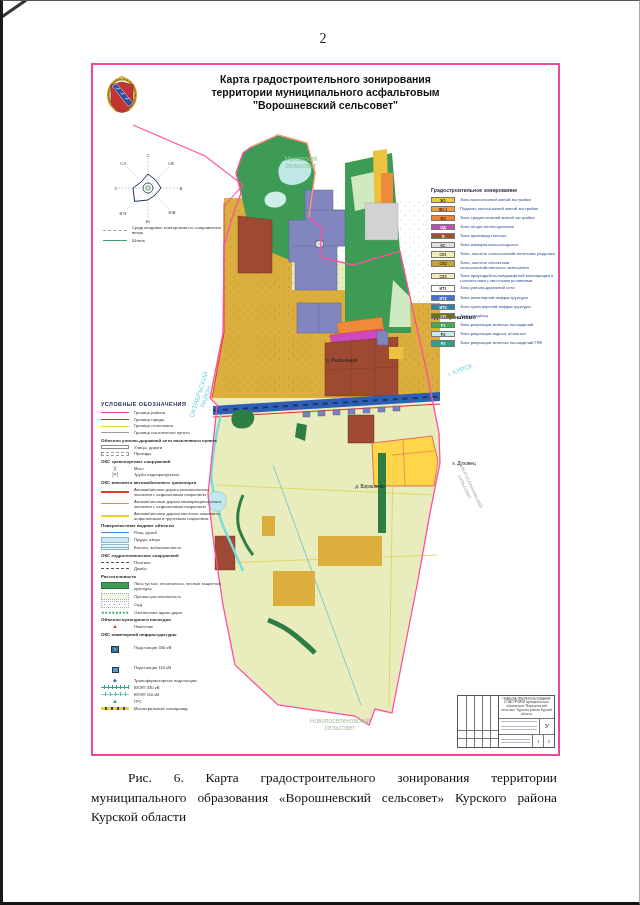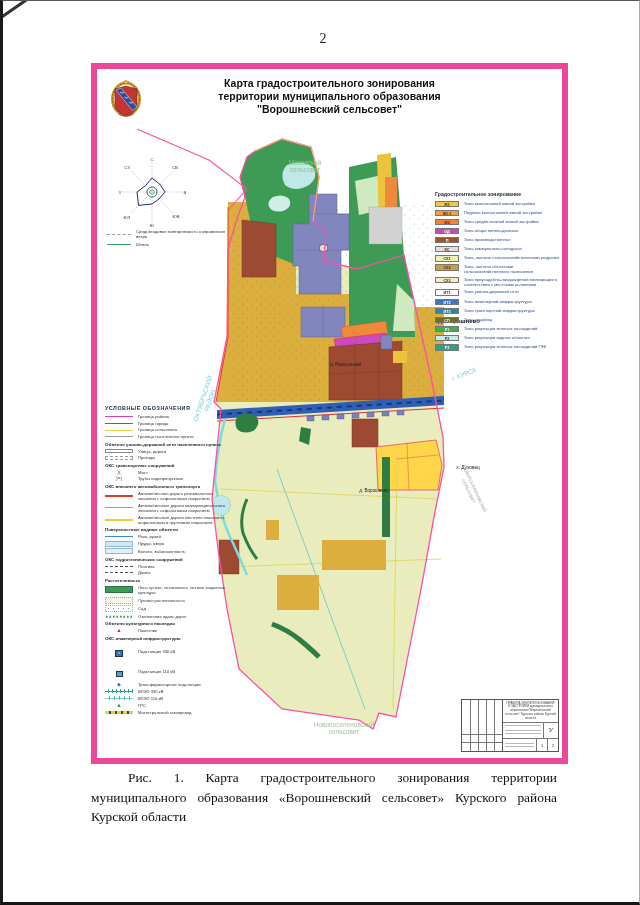--- a/index.html
+++ b/index.html
@@ -6,21 +6,21 @@
   .page{position:relative;width:640px;height:905px;background:#ffffff;overflow:hidden;
         font-family:"Liberation Sans",sans-serif;
         border-left:3px solid #1a1a1a;border-bottom:3px solid #151515;
         border-top:1px solid #555;border-right:1px solid #aaa;box-sizing:border-box;}
   .corner-mark{position:absolute;left:-4px;top:6px;width:30px;height:3px;background:#111;
         transform:rotate(-35deg);opacity:.85;}
   .page-number{position:absolute;left:0;top:30px;width:640px;text-align:center;
         font-family:"Liberation Serif",serif;font-size:14px;color:#222;}
   
   .figure{position:absolute;left:88px;top:62px;width:465px;height:689px;background:#fff;
-        border:6px solid #ec4899;box-sizing:content-box;}
+        border:2px solid #ec4899;box-sizing:content-box;}
   .fig-title{position:absolute;left:60px;top:8px;width:345px;text-align:center;
         font-weight:bold;font-size:10.5px;line-height:13px;color:#111;}
   .coat{position:absolute;left:14px;top:8px;width:30px;height:40px;}
   
   .windrose{position:absolute;left:18px;top:86px;width:74px;height:74px;}
   .rose-legend{position:absolute;left:10px;top:160px;width:120px;font-size:4.3px;color:#333;}
   .rose-row{display:flex;align-items:center;margin-bottom:3px;}
   .rose-sw{width:24px;margin-right:5px;flex:none;}
   .rsw-dash{border-top:1px dashed #9a9ab0;}
   .rsw-calm{border-top:1px solid #3aa06a;}
@@ -101,21 +101,21 @@
       <ellipse cx="15" cy="22" rx="13.5" ry="16" fill="none" stroke="#8a6414" stroke-width="1" stroke-dasharray="2 1.5"></ellipse>
       <path d="M15 3 l3 2 -3 2 -3 -2 z" fill="#e8b93a" stroke="#8a6414" stroke-width=".4"></path>
       <path d="M15 9 L26 12 V27 C26 33 21 36.5 15 38.5 C9 36.5 4 33 4 27 V12 Z" fill="#c43434" stroke="#6e1a1a" stroke-width=".6"></path>
       <polygon points="5,13 10,11 26,30 21.5,33.5" fill="#2b4fa0" stroke="#e8e8f0" stroke-width=".5"></polygon>
       <path d="M9 15 l2 1.2 2 -1.2 M13.5 20 l2 1.2 2 -1.2 M18 25 l2 1.2 2 -1.2" stroke="#fff" stroke-width=".7" fill="none"></path>
       <path d="M8 37 q7 4 14 0" fill="none" stroke="#c43434" stroke-width="1.4"></path>
     </svg>
 
     <div class="fig-title">
       <div>Карта градостроительного зонирования</div>
-      <div>территории муниципального образования</div>
+      <div>территории муниципального асфальтовым</div>
       <div>"Ворошневский сельсовет"</div>
     </div>
 
     <svg class="windrose" viewBox="0 0 74 74">
       <g stroke="#9a9ab0" stroke-width=".45" stroke-dasharray="2 1.4">
         <line x1="37" y1="7" x2="37" y2="67"></line>
           <line x1="7" y1="37" x2="67" y2="37"></line>
         <line x1="16" y1="16" x2="58" y2="58"></line>
           <line x1="16" y1="58" x2="58" y2="16"></line>
       </g>
@@ -472,14 +472,14 @@
         </div>
         <div class="stamp-bottom">
           <div class="blur-lines"></div>
           <div class="stamp-num">1</div>
           <div class="stamp-num">2</div>
         </div>
       </div>
     </div>
   </div>
 
-  <p class="caption">Рис. 1. Карта градостроительного зонирования территории муниципального образования «Ворошневский сельсовет» Курского района Курской области</p>
+  <p class="caption">Рис. 6. Карта градостроительного зонирования территории муниципального образования «Ворошневский сельсовет» Курского района Курской области</p>
 </div>
 
 </body></html>

